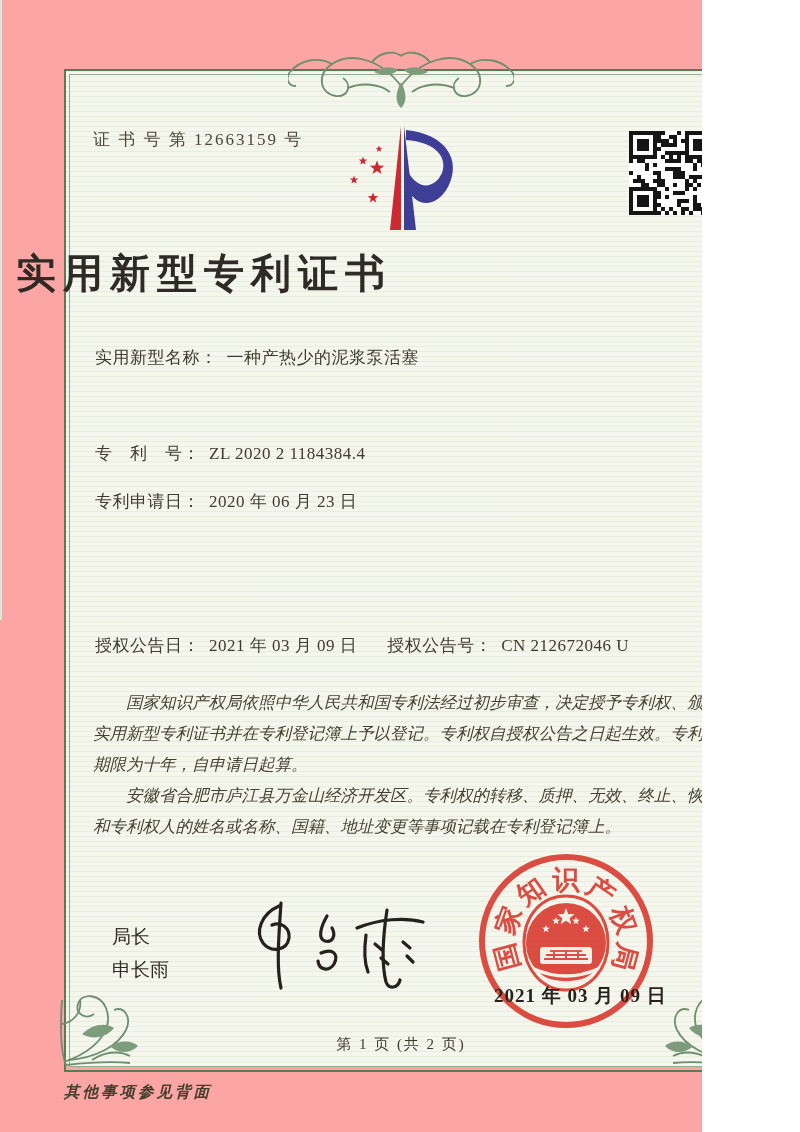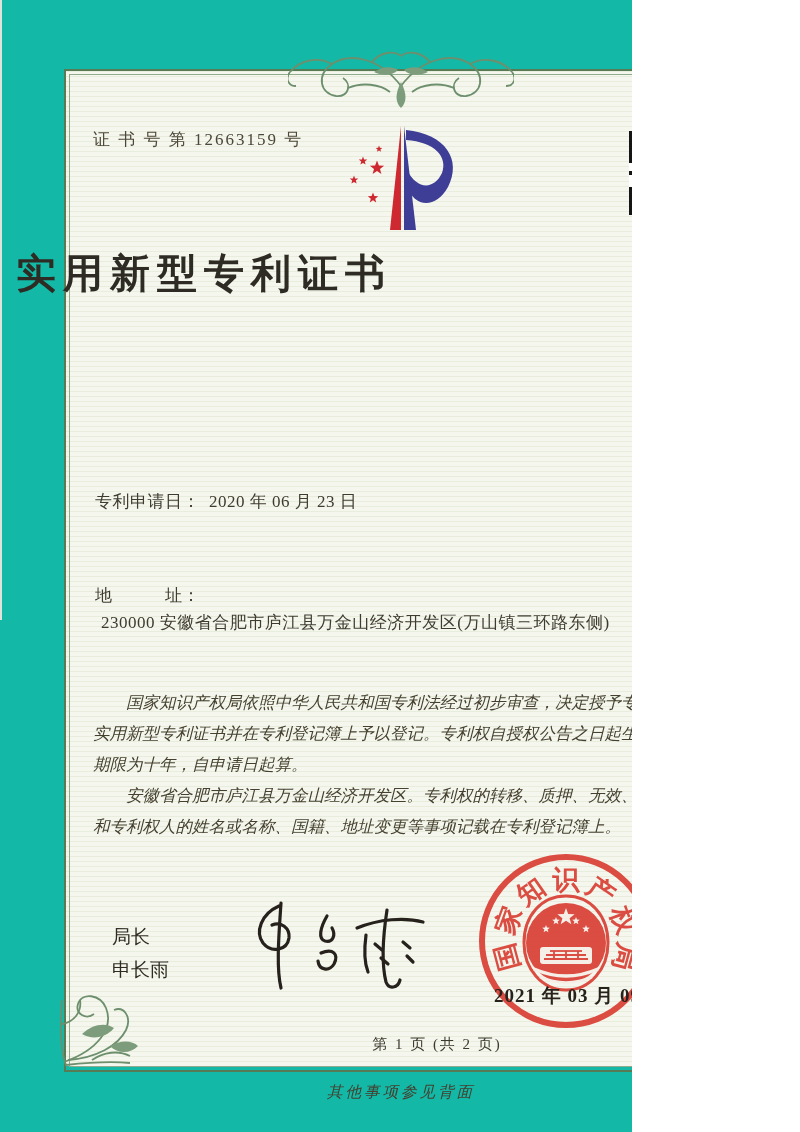--- a/index.html
+++ b/index.html
@@ -1,18 +1,18 @@
 <!DOCTYPE html>
 <html><head>
 <meta charset="utf-8">
 <style>
   html,body{margin:0;padding:0;background:#ffffff;}
   .page{
-    position:relative;width:632px;height:1132px;overflow:hidden;
-    background:#14b8a6;
+    position:relative;width:702px;height:1132px;overflow:hidden;
+    background:#fca5a5;
     font-family:"Liberation Serif","DejaVu Serif",serif;
     color:#3f3b2f;
   }
   .scan-edge{position:absolute;left:0;top:0;width:2px;height:620px;background:#dfe3da;}
   
   .paper-tint{
     position:absolute;left:66px;top:71px;width:670px;height:995px;
     background-color:#f5f7ee;
     background-image:repeating-linear-gradient(180deg, rgba(150,175,110,.14) 0 1px, rgba(255,255,255,0) 1px 5px);
   }
@@ -47,25 +47,25 @@
   .body-text p{margin:0;text-indent:2em;}
   .signer{position:absolute;left:112px;top:920px;font-size:19px;line-height:33px;color:#2f2b22;}
   .signature{position:absolute;left:235px;top:898px;width:200px;height:95px;}
   .seal{position:absolute;left:476px;top:851px;width:180px;height:180px;opacity:.9;}
   .seal-date{
     position:absolute;left:494px;top:983px;font-size:19px;font-weight:bold;
     letter-spacing:1px;color:#26211a;white-space:nowrap;z-index:5;
   }
   .page-info{
     position:absolute;left:64px;top:1035px;width:674px;text-align:center;
-    font-size:15px;letter-spacing:2px;color:#3d392d;margin-left:36px;
+    font-size:15px;letter-spacing:2px;color:#3d392d;
   }
   .back-note{
-    position:absolute;left:64px;top:1082px;width:674px;text-align:center;
-    font-size:15.5px;letter-spacing:3px;color:#45402f;font-style:italic;
+    position:absolute;left:64px;top:1082px;width:674px;text-align:left;
+    font-size:15.5px;letter-spacing:3px;color:#45402f;font-style:italic;font-weight:bold;
   }
 </style>
 </head>
 <body>
 
 <div class="page">
 
   <div class="scan-edge"></div>
   <div class="paper-tint"></div>
   <div class="frame"></div>
@@ -243,25 +243,31 @@
         <rect x="60" y="4" width="20" height="20" fill="#fff"></rect>
         <rect x="64" y="8" width="12" height="12" fill="#151515"></rect>
         <rect x="0" y="56" width="28" height="28" fill="#151515"></rect>
         <rect x="4" y="60" width="20" height="20" fill="#fff"></rect>
         <rect x="8" y="64" width="12" height="12" fill="#151515"></rect>
       </g>
   </svg>
 
   <div class="title">实用新型专利证书</div>
 
+  <div class="row" style="top:346px">
+    <span class="lbl">实用新型名称：</span><span class="val">一种产热少的泥浆泵活塞</span>
+  </div>
+  <div class="row" style="top:442px">
+    <span class="lbl">专　利　号：</span><span class="val">ZL 2020 2 1184384.4</span>
+  </div>
   <div class="row" style="top:490px">
     <span class="lbl">专利申请日：</span><span class="val">2020 年 06 月 23 日</span>
   </div>
-  <div class="row row-address" style="top:582px">
-    <span class="lbl">地　　　址：</span><span class="val">230000 安徽省合肥市庐江县万金山经济开发区(万山镇三环路东侧)</span>
+  <div class="row row-grant" style="top:634px">
+    <span class="lbl">授权公告日：</span><span class="val">2021 年 03 月 09 日</span><span class="lbl field2">授权公告号：</span><span class="val">CN 212672046 U</span>
   </div>
 
   <div class="body-text">
     <p>国家知识产权局依照中华人民共和国专利法经过初步审查，决定授予专利权、颁发实用新型专利证书并在专利登记簿上予以登记。专利权自授权公告之日起生效。专利权期限为十年，自申请日起算。</p>
     <p>安徽省合肥市庐江县万金山经济开发区。专利权的转移、质押、无效、终止、恢复和专利权人的姓名或名称、国籍、地址变更等事项记载在专利登记簿上。</p>
   </div>
 
   <div class="signer">
     <div>局长</div>
     <div>申长雨</div>

